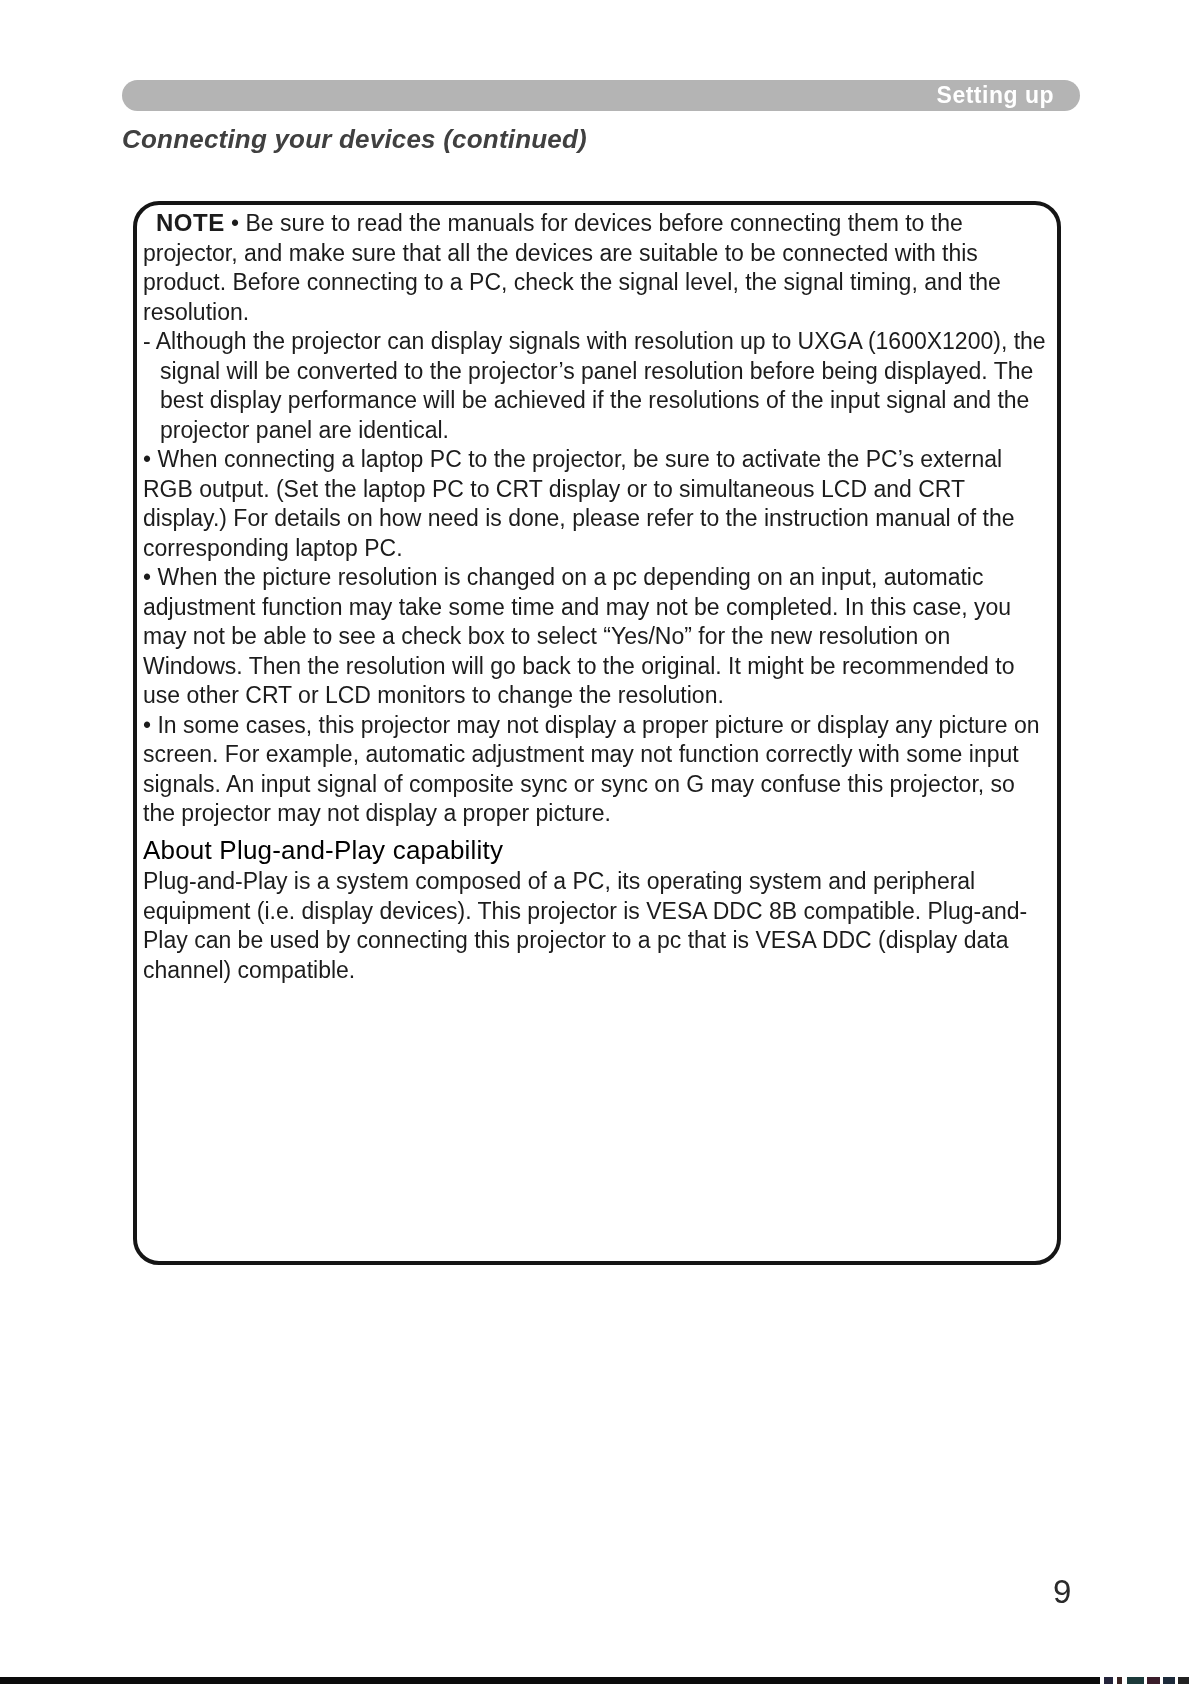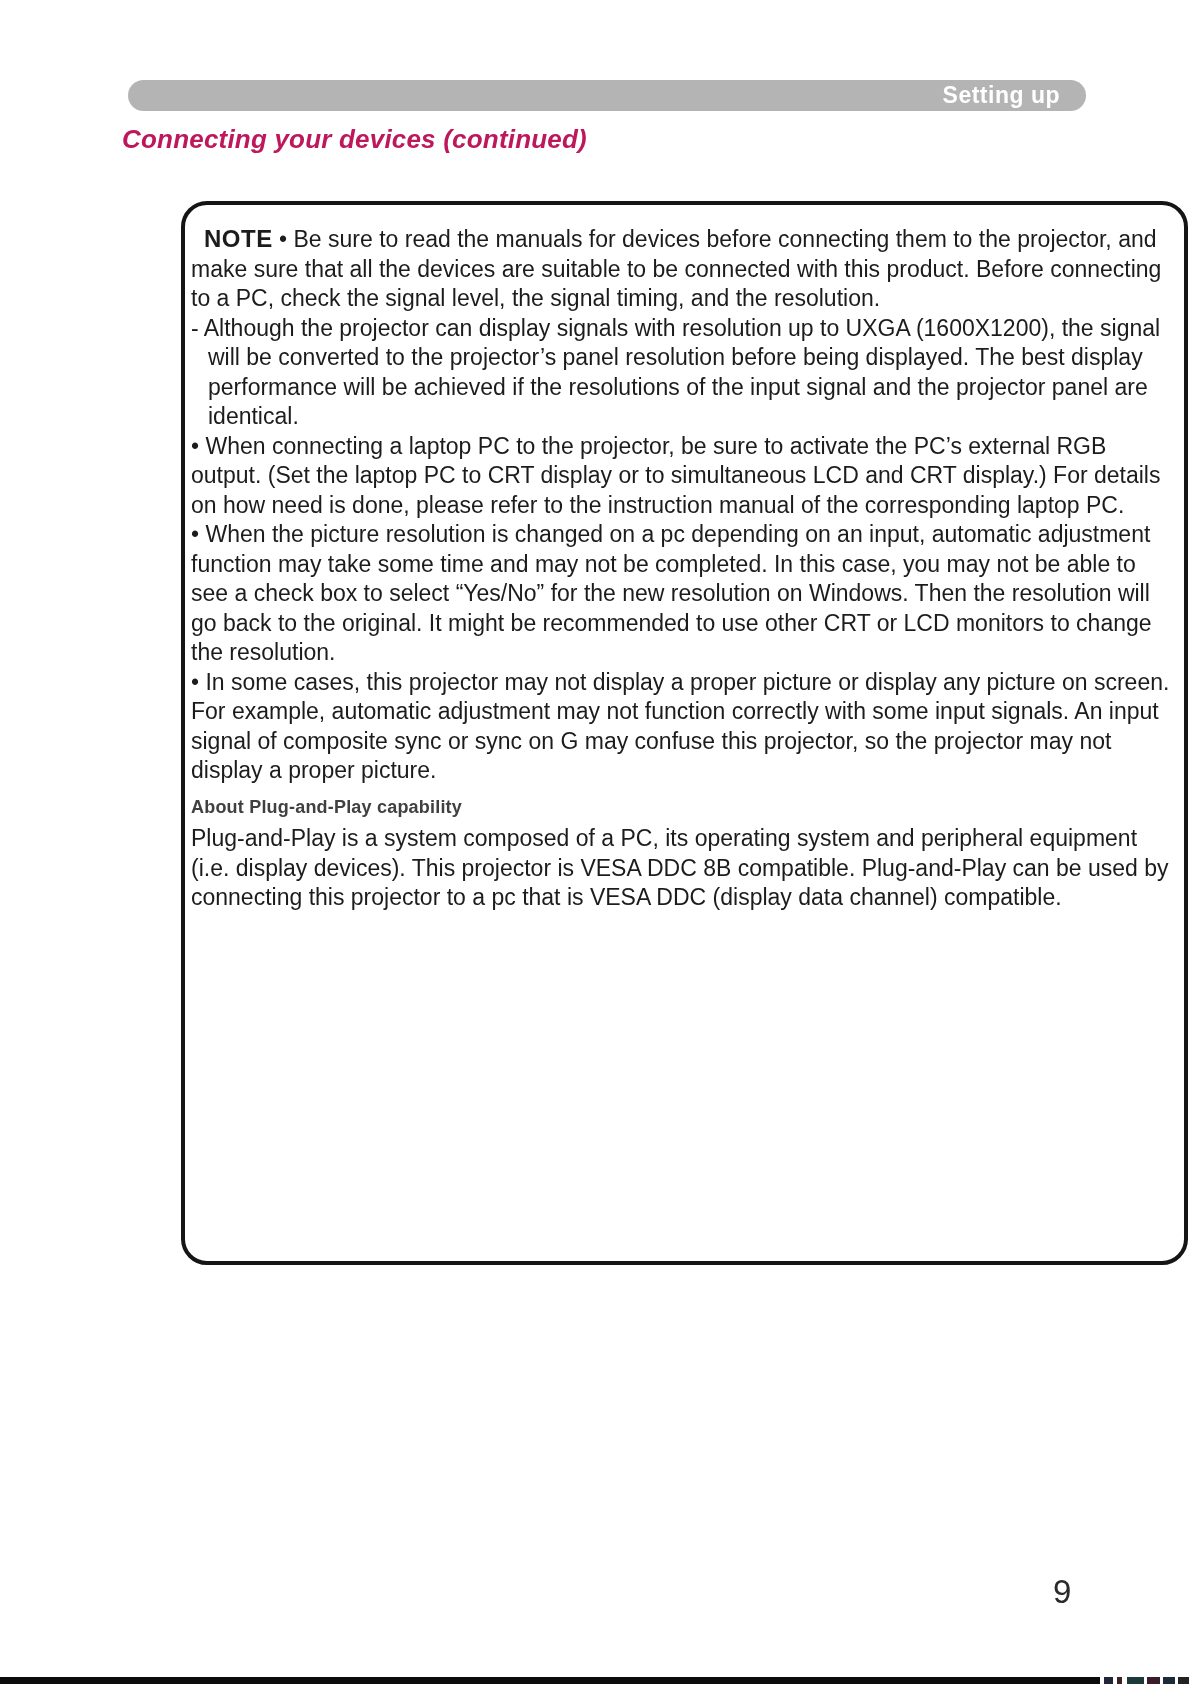--- a/index.html
+++ b/index.html
@@ -12,21 +12,21 @@
     height: 1685px;
     position: relative;
     font-family: "Liberation Sans", sans-serif;
     color: #1c1c1c;
     overflow: hidden;
   }
 
   
   .header-band {
     position: absolute;
-    left: 128px;
+    left: 122px;
     top: 80px;
     width: 958px;
     height: 31px;
     background: #b4b4b4;
     border-radius: 16px;
     display: flex;
     align-items: center;
     justify-content: flex-end;
     padding-right: 26px;
     box-sizing: border-box;
@@ -39,60 +39,59 @@
   }
 
   
   .page-title {
     position: absolute;
     left: 122px;
     top: 124px;
     font-size: 26px;
     font-weight: bold;
     font-style: italic;
-    color: #be185d;
+    color: #404040;
     letter-spacing: 0.2px;
   }
 
   
   .note-box {
     position: absolute;
     left: 133px;
     top: 201px;
-    width: 1007px;
+    width: 928px;
     height: 1064px;
     box-sizing: border-box;
     border: 4px solid #151515;
     border-radius: 26px;
-    padding: 19px 6px 10px 6px;
+    padding: 3px 6px 10px 6px;
     font-size: 23px;
     line-height: 29.5px;
     color: #1c1c1c;
-    margin-left: 48px;
   }
   .note-box p {
     margin: 0;
   }
   .note-label {
     font-weight: bold;
     font-size: 24px;
     margin-left: 13px;
     letter-spacing: 0.5px;
   }
   .note-item.dash {
     padding-left: 17px;
     text-indent: -17px;
   }
   .note-subheading {
-    font-weight: bold;
-    font-size: 18px;
+    font-weight: normal;
+    font-size: 26px;
     margin-top: 7px !important;
     margin-bottom: 2px !important;
     letter-spacing: 0.2px;
-    color: #404040;
+    color: #000000;
   }
 
   
   .page-number {
     position: absolute;
     left: 1053px;
     top: 1573px;
     font-size: 33px;
     color: #2a2a2a;
   }

